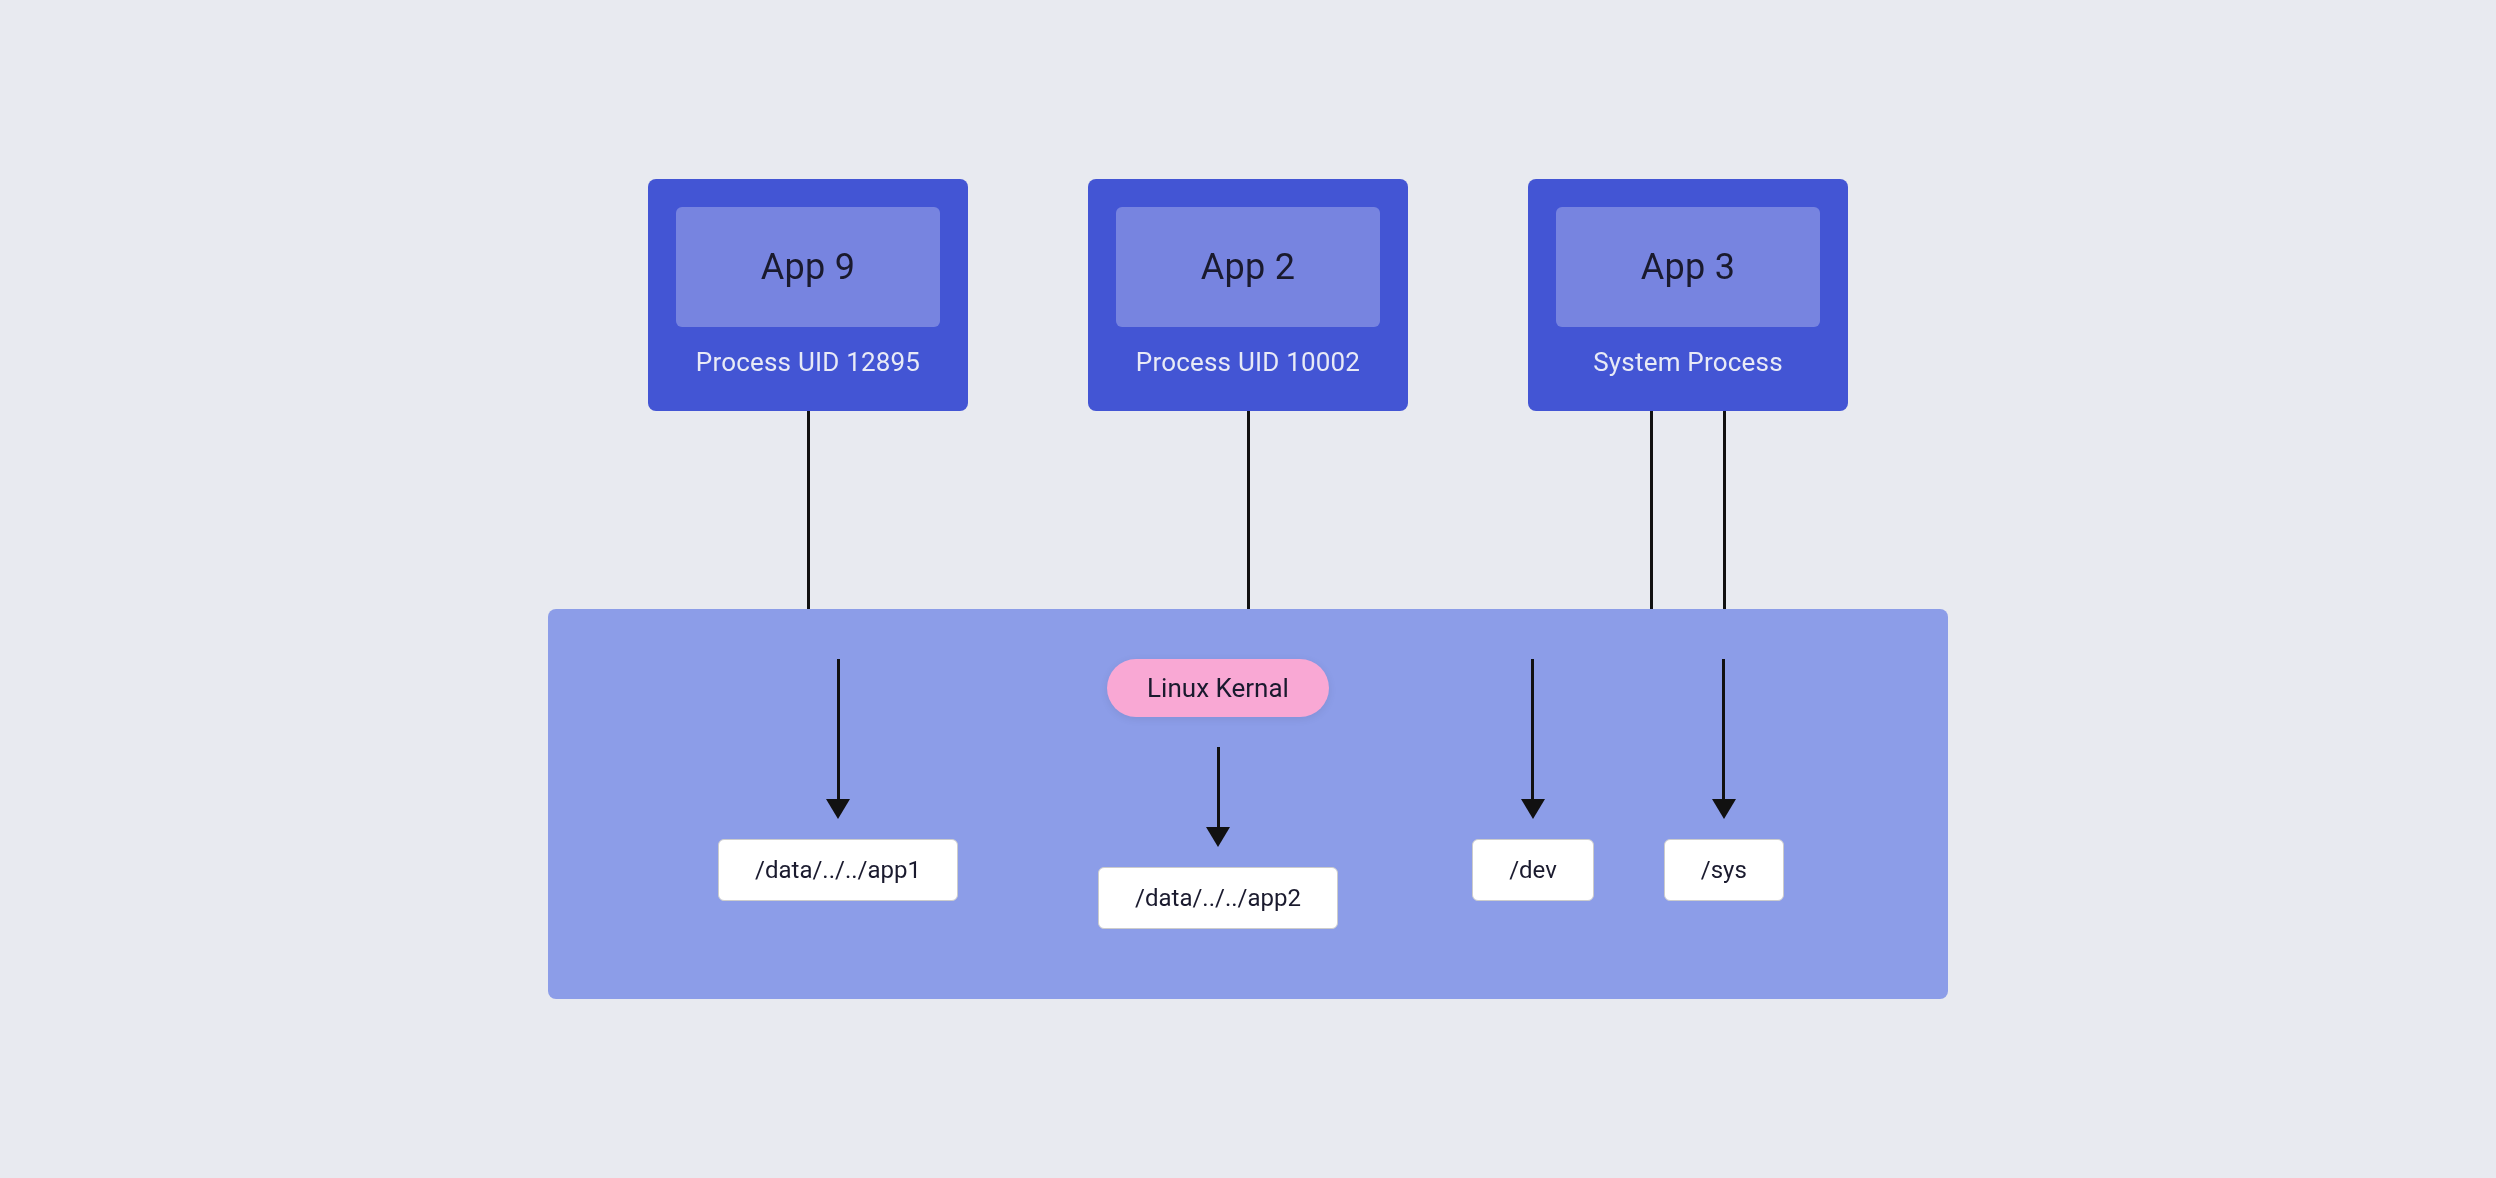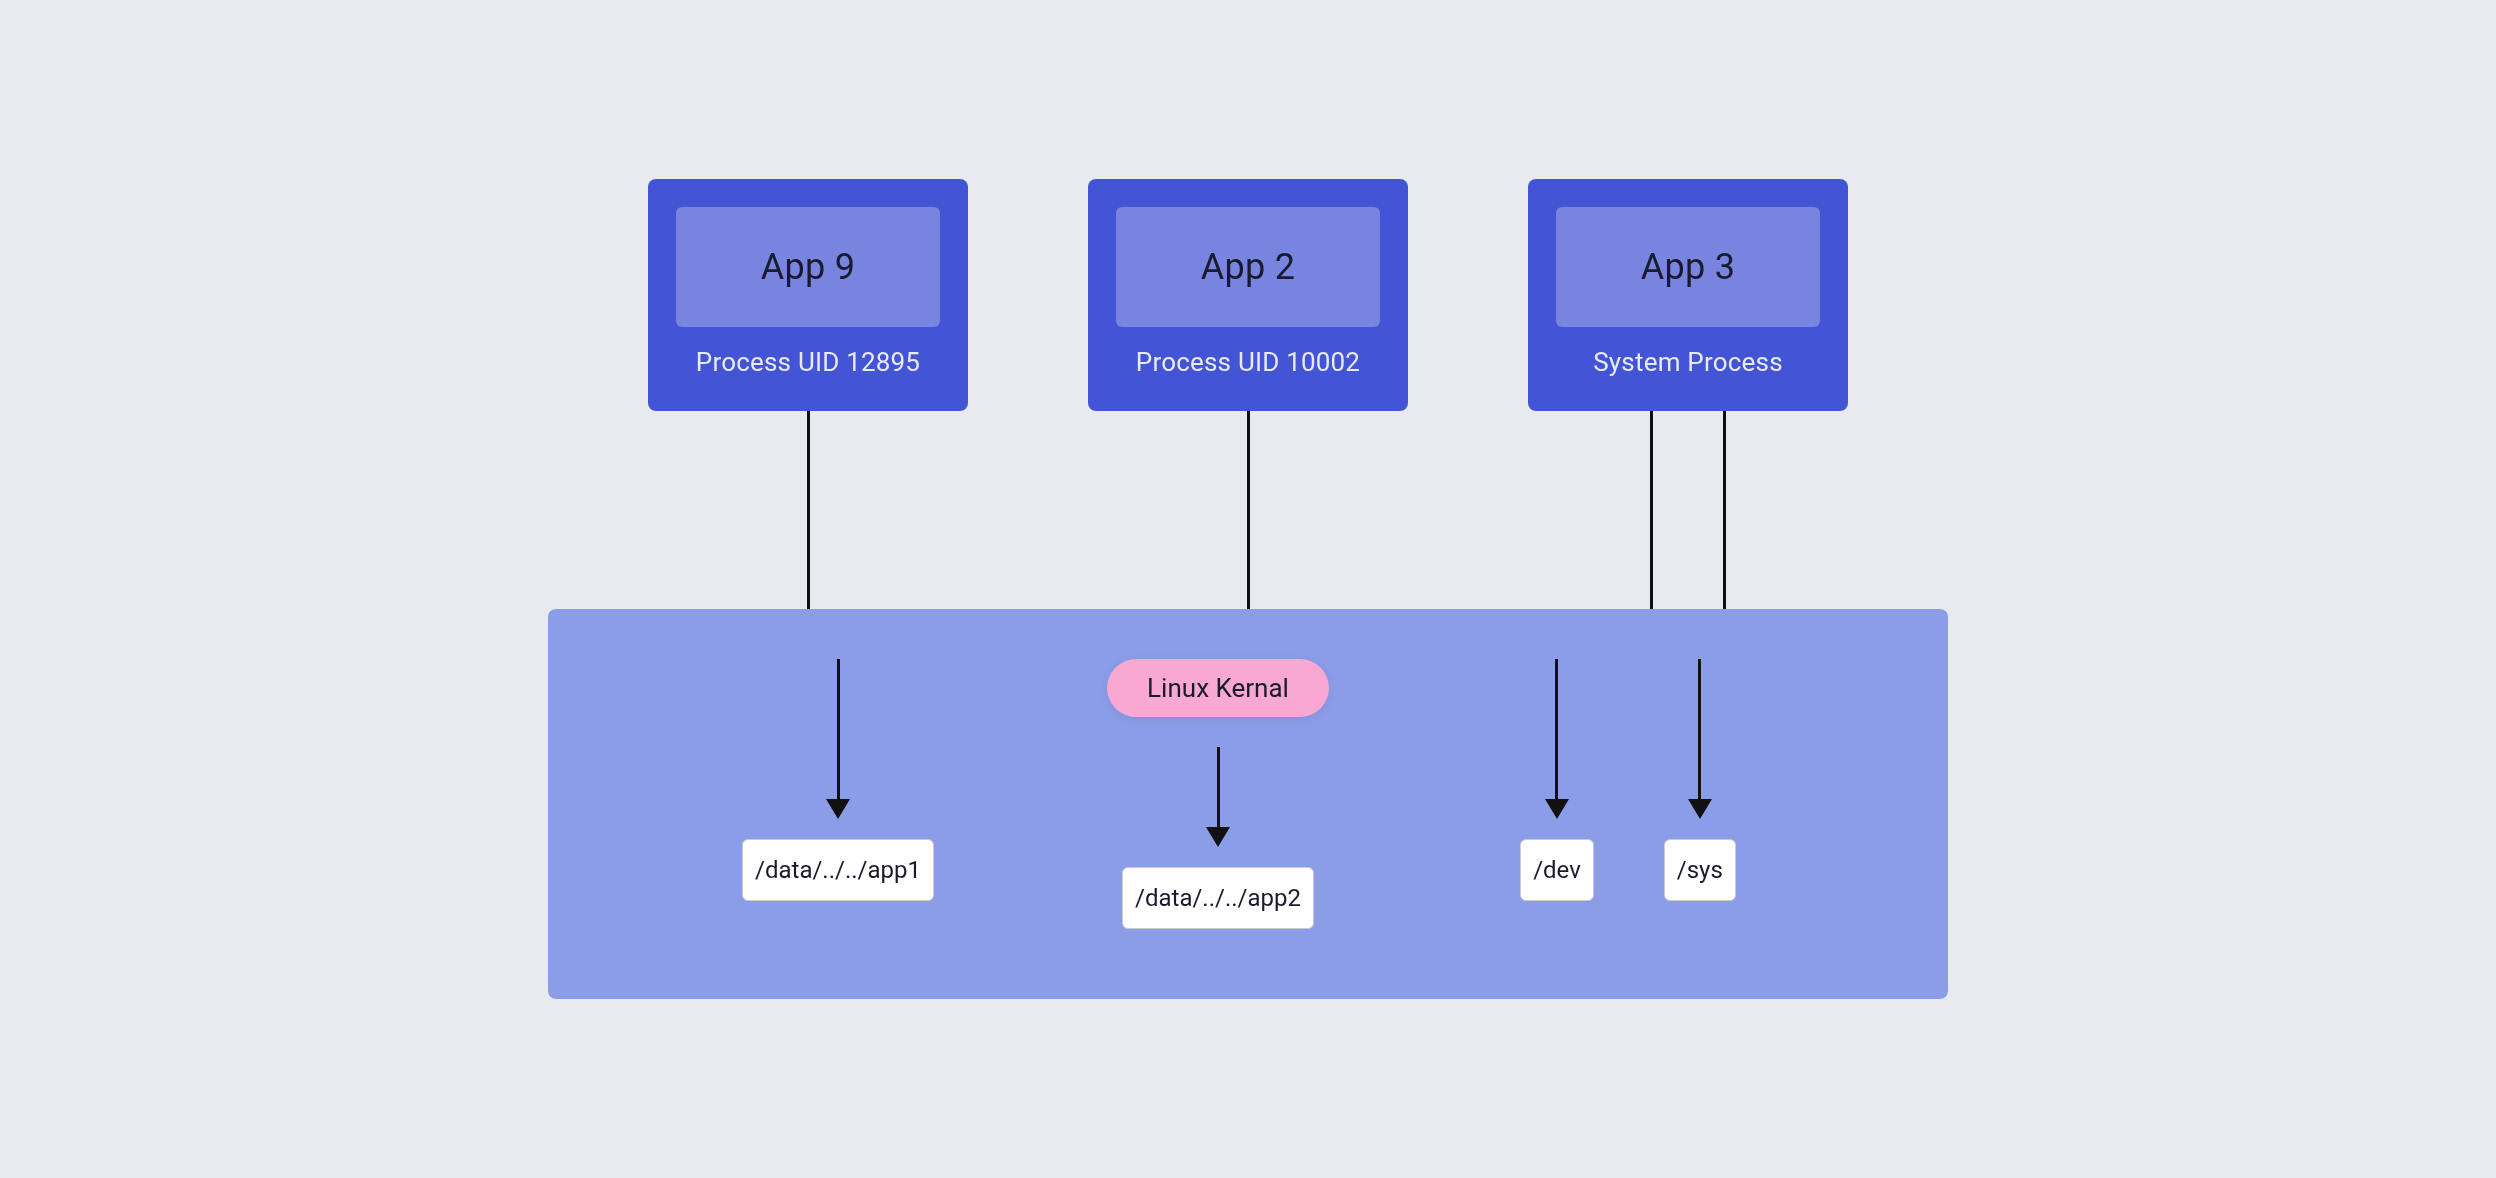--- a/index.html
+++ b/index.html
@@ -106,21 +106,21 @@
     .arrow-wrapper {
       display: flex;
       flex-direction: column;
       align-items: center;
     }
 
     .file-box {
       background-color: #ffffff;
       border: 1.5px solid #ccc;
       border-radius: 6px;
-      padding: 16px 12px;
+      padding: 16px 36px;
       font-size: 24px;
       color: #1a1a2e;
       font-weight: 400;
       white-space: nowrap;
       margin-top: 0;
     }
 
     
     .top-arrows-row {
       display: flex;

